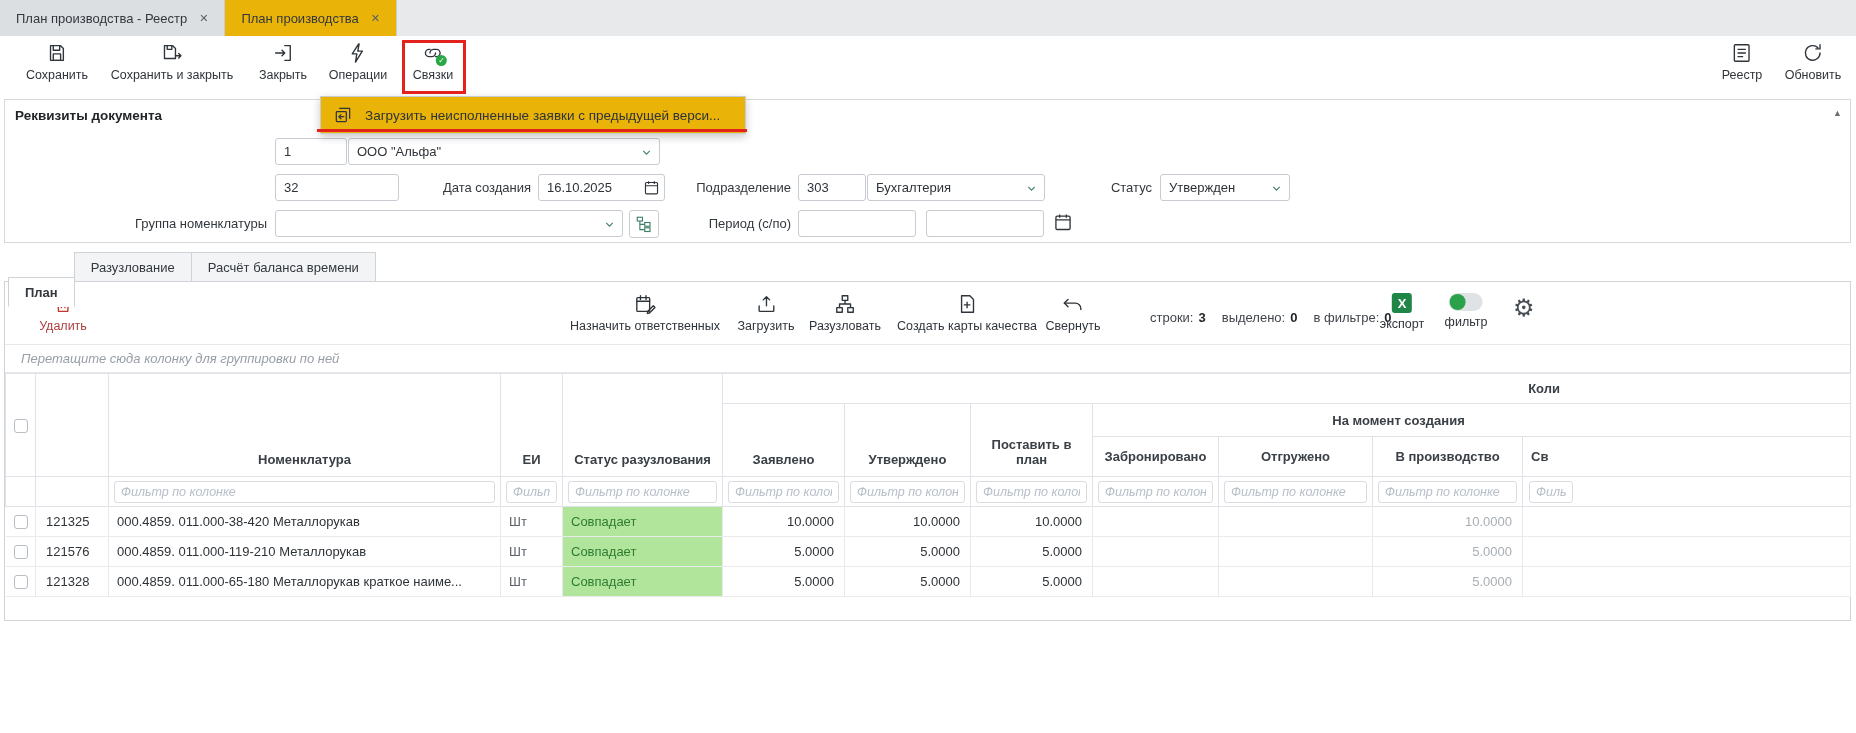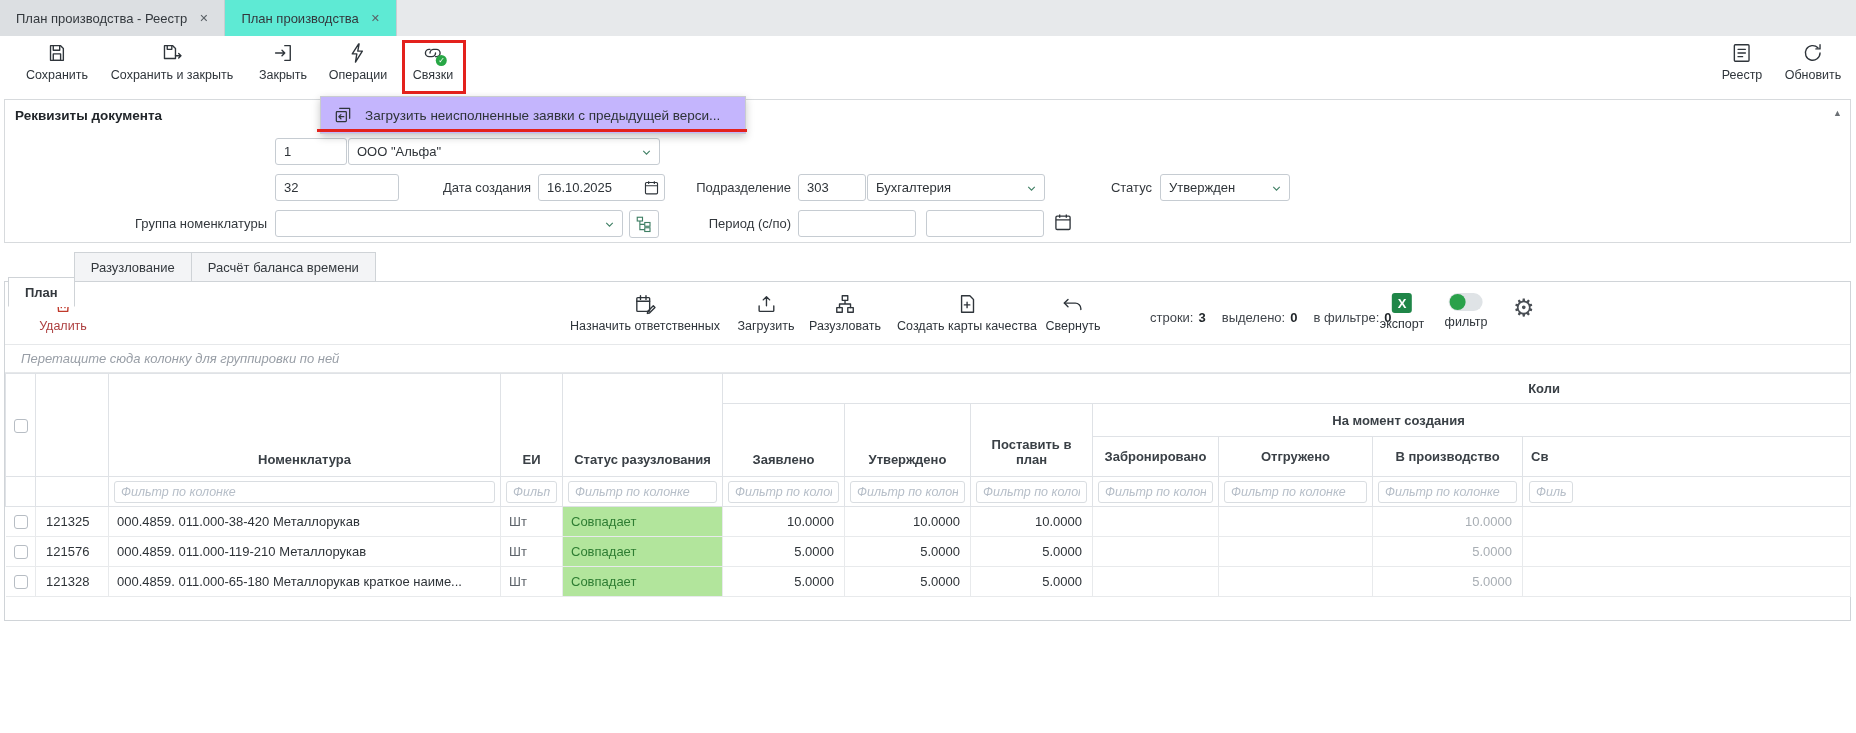--- a/index.html
+++ b/index.html
@@ -7,38 +7,38 @@
   .page {
     position: relative; width: 1856px; height: 733px; overflow: hidden;
     background: #fff; font-family: "Liberation Sans", "DejaVu Sans", sans-serif;
     color: #2e3338; font-size: 13px;
   }
   
   .tabbar { position:absolute; top:0; left:0; right:0; height:36px; background:#e7e9eb; display:flex; }
   .wtab { display:flex; align-items:center; gap:12px; padding:0 16px; font-size:13px; color:#33383d;
           border-right:1px solid #c9cdd1; height:36px; cursor:pointer; }
   .wtab.inactive { background:#dcdfe2; }
-  .wtab.active { background:#5eead4; }
+  .wtab.active { background:#eab308; }
   .wtab .x { font-size:11px; color:#5a6066; }
   
   .toolbar { position:absolute; top:36px; left:0; right:0; height:63px; background:#fff; }
   .tbi { position:absolute; top:6px; transform:translateX(-50%); display:flex; flex-direction:column;
          align-items:center; gap:4px; font-size:12.5px; color:#2f353b; white-space:nowrap; cursor:pointer; }
   .tbi svg, .gti svg { width:22px; height:22px; stroke:#2f353b; fill:none; stroke-width:1.5;
          stroke-linecap:round; stroke-linejoin:round; }
   .icon-wrap { position:relative; width:22px; height:22px; }
   .badge { position:absolute; right:-3px; bottom:-2px; width:11px; height:11px; border-radius:50%;
            background:#28a745; color:#fff; font-size:8px; line-height:11px; text-align:center; }
   
   .ann-box  { position:absolute; left:402px; top:40px; width:64px; height:54px;
               border:3px solid #e3211d; z-index:40; pointer-events:none; }
   .ann-line { position:absolute; left:317px; top:129px; width:430px; height:3px;
               background:#e3211d; z-index:45; pointer-events:none; }
   
-  .links-menu { position:absolute; left:320px; top:96px; width:426px; height:38px; background:#c4b5fd;
+  .links-menu { position:absolute; left:320px; top:96px; width:426px; height:38px; background:#eab308;
                 border:1px solid #c9cccf; box-shadow:0 3px 8px rgba(0,0,0,.22); z-index:30;
                 display:flex; align-items:center; gap:12px; padding:0 12px; font-size:13.5px; color:#2e3338; cursor:pointer; }
   .links-menu svg { width:20px; height:20px; stroke:#2f353b; fill:none; stroke-width:1.5; stroke-linecap:round; stroke-linejoin:round; }
   
   .requisites { position:absolute; top:99px; left:4px; width:1847px; height:144px;
                 border:1px solid #d7dadd; background:#fff; }
   .req-title { position:absolute; left:10px; top:8px; font-size:13.5px; font-weight:bold; color:#22262a; }
   .req-collapse { position:absolute; right:8px; top:8px; font-size:9px; color:#6b7075; cursor:pointer; }
   .frow { position:absolute; left:0; right:0; height:28px; }
   .flabel { position:absolute; font-size:13px; color:#33383d; line-height:27px; text-align:right; white-space:nowrap; }

